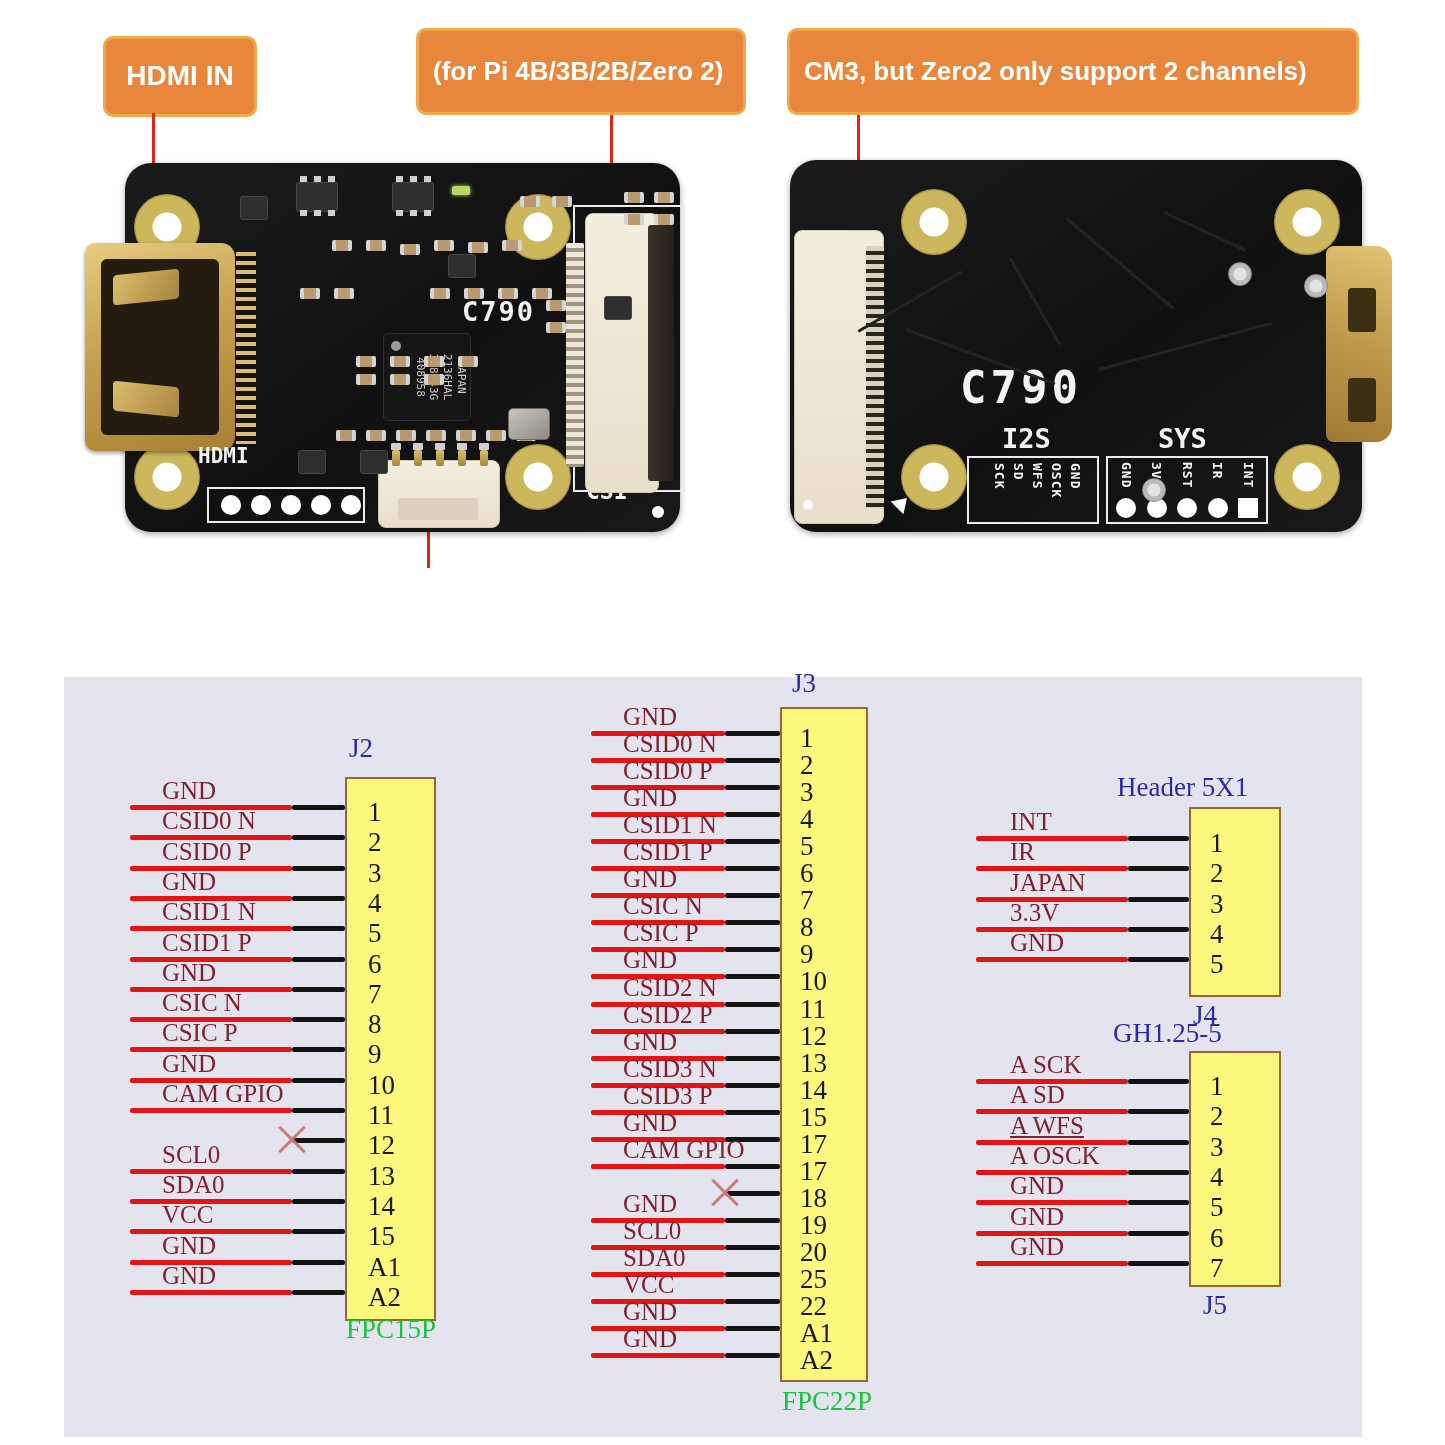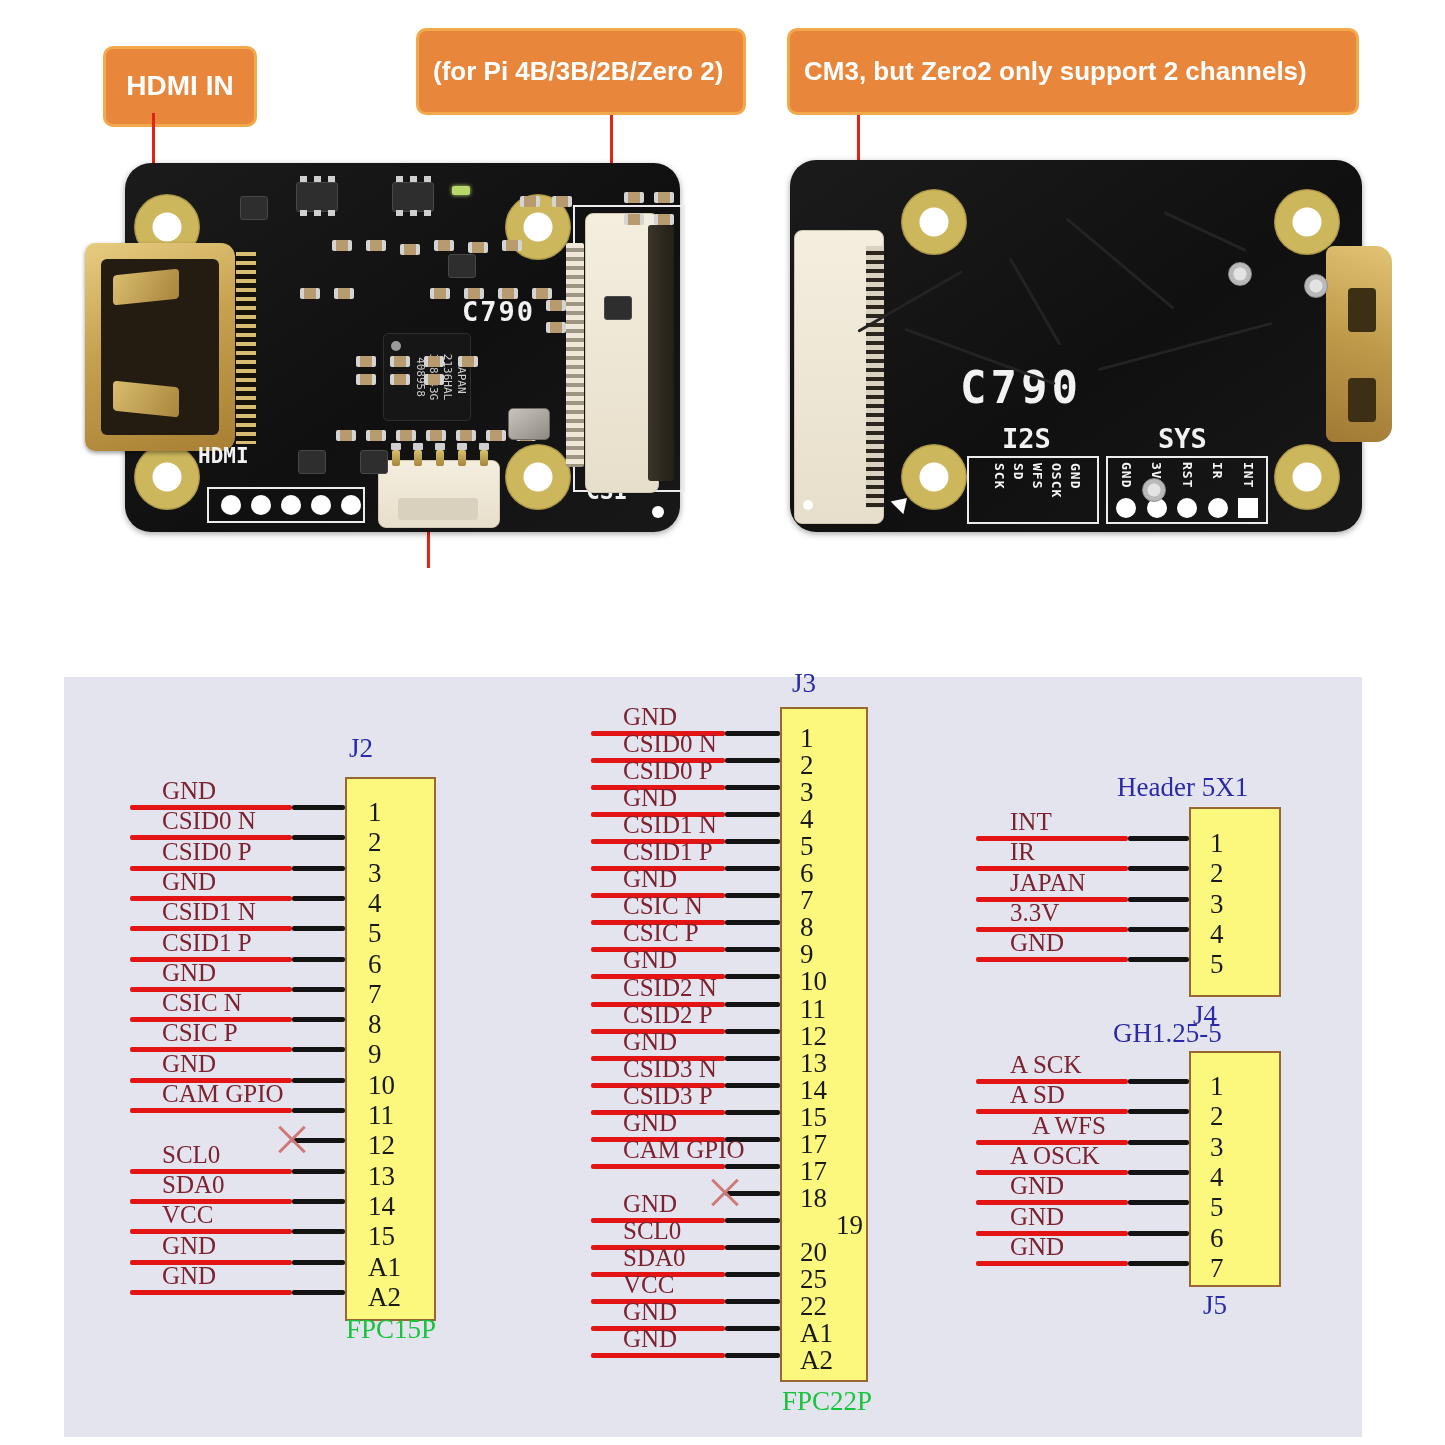--- a/index.html
+++ b/index.html
@@ -56,21 +56,21 @@
              font-size:25px;line-height:26px;white-space:nowrap;}
   .ncx{position:absolute;width:36px;height:36px;}
   .ncx div{position:absolute;left:0;top:16px;width:36px;height:3px;background:#CE7878;}
   .ncx .a{transform:rotate(45deg);} .ncx .b{transform:rotate(-45deg);}
 </style>
 </head>
 <body>
 
 <div class="canvas">
 
-  <div class="callout center" style="left:103px;top:46px;width:154px;height:81px;font-size:28px;">
+  <div class="callout center" style="left:103px;top:36px;width:154px;height:81px;font-size:28px;">
     <div class="cline">HDMI IN</div>
   </div>
 
   <div class="callout leftpad" style="left:416px;top:28px;width:330px;height:87px;font-size:26px;">
     <div class="cline">(for Pi 4B/3B/2B/Zero 2)</div>
   </div>
 
   <div class="callout leftpad" style="left:787px;top:28px;width:572px;height:87px;font-size:26px;">
     <div class="cline">CM3, but Zero2 only support 2 channels)</div>
   </div>
@@ -406,21 +406,21 @@
       <div class="pin-num" style="left: 800px; top: 1157px;">17</div>
       <div class="wire blk" style="left: 725px; top: 1191px; width: 55px;"></div>
       <div class="ncx" style="left: 707px; top: 1175px;">
         <div class="a"></div>
         <div class="b"></div>
       </div>
       <div class="pin-num" style="left: 800px; top: 1184px;">18</div>
       <div class="wire red" style="left: 591px; top: 1218px; width: 134px;"></div>
       <div class="wire blk" style="left: 725px; top: 1218px; width: 55px;"></div>
       <div class="sig-label" style="left: 623px; top: 1191px;">GND</div>
-      <div class="pin-num" style="left: 836px; top: 1211px;">19</div>
+      <div class="pin-num" style="left: 800px; top: 1211px;">19</div>
       <div class="wire red" style="left: 591px; top: 1245px; width: 134px;"></div>
       <div class="wire blk" style="left: 725px; top: 1245px; width: 55px;"></div>
       <div class="sig-label" style="left: 623px; top: 1218px;">SCL0</div>
       <div class="pin-num" style="left: 800px; top: 1238px;">20</div>
       <div class="wire red" style="left: 591px; top: 1272px; width: 134px;"></div>
       <div class="wire blk" style="left: 725px; top: 1272px; width: 55px;"></div>
       <div class="sig-label" style="left: 623px; top: 1245px;">SDA0</div>
       <div class="pin-num" style="left: 800px; top: 1265px;">25</div>
       <div class="wire red" style="left: 591px; top: 1299px; width: 134px;"></div>
       <div class="wire blk" style="left: 725px; top: 1299px; width: 55px;"></div>
@@ -463,21 +463,21 @@
       <div class="wire red" style="left: 976px; top: 1079px; width: 152px;"></div>
       <div class="wire blk" style="left: 1128px; top: 1079px; width: 61px;"></div>
       <div class="sig-label" style="left: 1010px; top: 1052px;">A SCK</div>
       <div class="pin-num" style="left: 1210px; top: 1072px;">1</div>
       <div class="wire red" style="left: 976px; top: 1109px; width: 152px;"></div>
       <div class="wire blk" style="left: 1128px; top: 1109px; width: 61px;"></div>
       <div class="sig-label" style="left: 1010px; top: 1082px;">A SD</div>
       <div class="pin-num" style="left: 1210px; top: 1102px;">2</div>
       <div class="wire red" style="left: 976px; top: 1140px; width: 152px;"></div>
       <div class="wire blk" style="left: 1128px; top: 1140px; width: 61px;"></div>
-      <div class="sig-label" style="left: 1032px; top: 1113px;">A WFS</div>
+      <div class="sig-label" style="left: 1010px; top: 1113px; text-decoration: underline;">A WFS</div>
       <div class="pin-num" style="left: 1210px; top: 1133px;">3</div>
       <div class="wire red" style="left: 976px; top: 1170px; width: 152px;"></div>
       <div class="wire blk" style="left: 1128px; top: 1170px; width: 61px;"></div>
       <div class="sig-label" style="left: 1010px; top: 1143px;">A OSCK</div>
       <div class="pin-num" style="left: 1210px; top: 1163px;">4</div>
       <div class="wire red" style="left: 976px; top: 1200px; width: 152px;"></div>
       <div class="wire blk" style="left: 1128px; top: 1200px; width: 61px;"></div>
       <div class="sig-label" style="left: 1010px; top: 1173px;">GND</div>
       <div class="pin-num" style="left: 1210px; top: 1193px;">5</div>
       <div class="wire red" style="left: 976px; top: 1231px; width: 152px;"></div>

